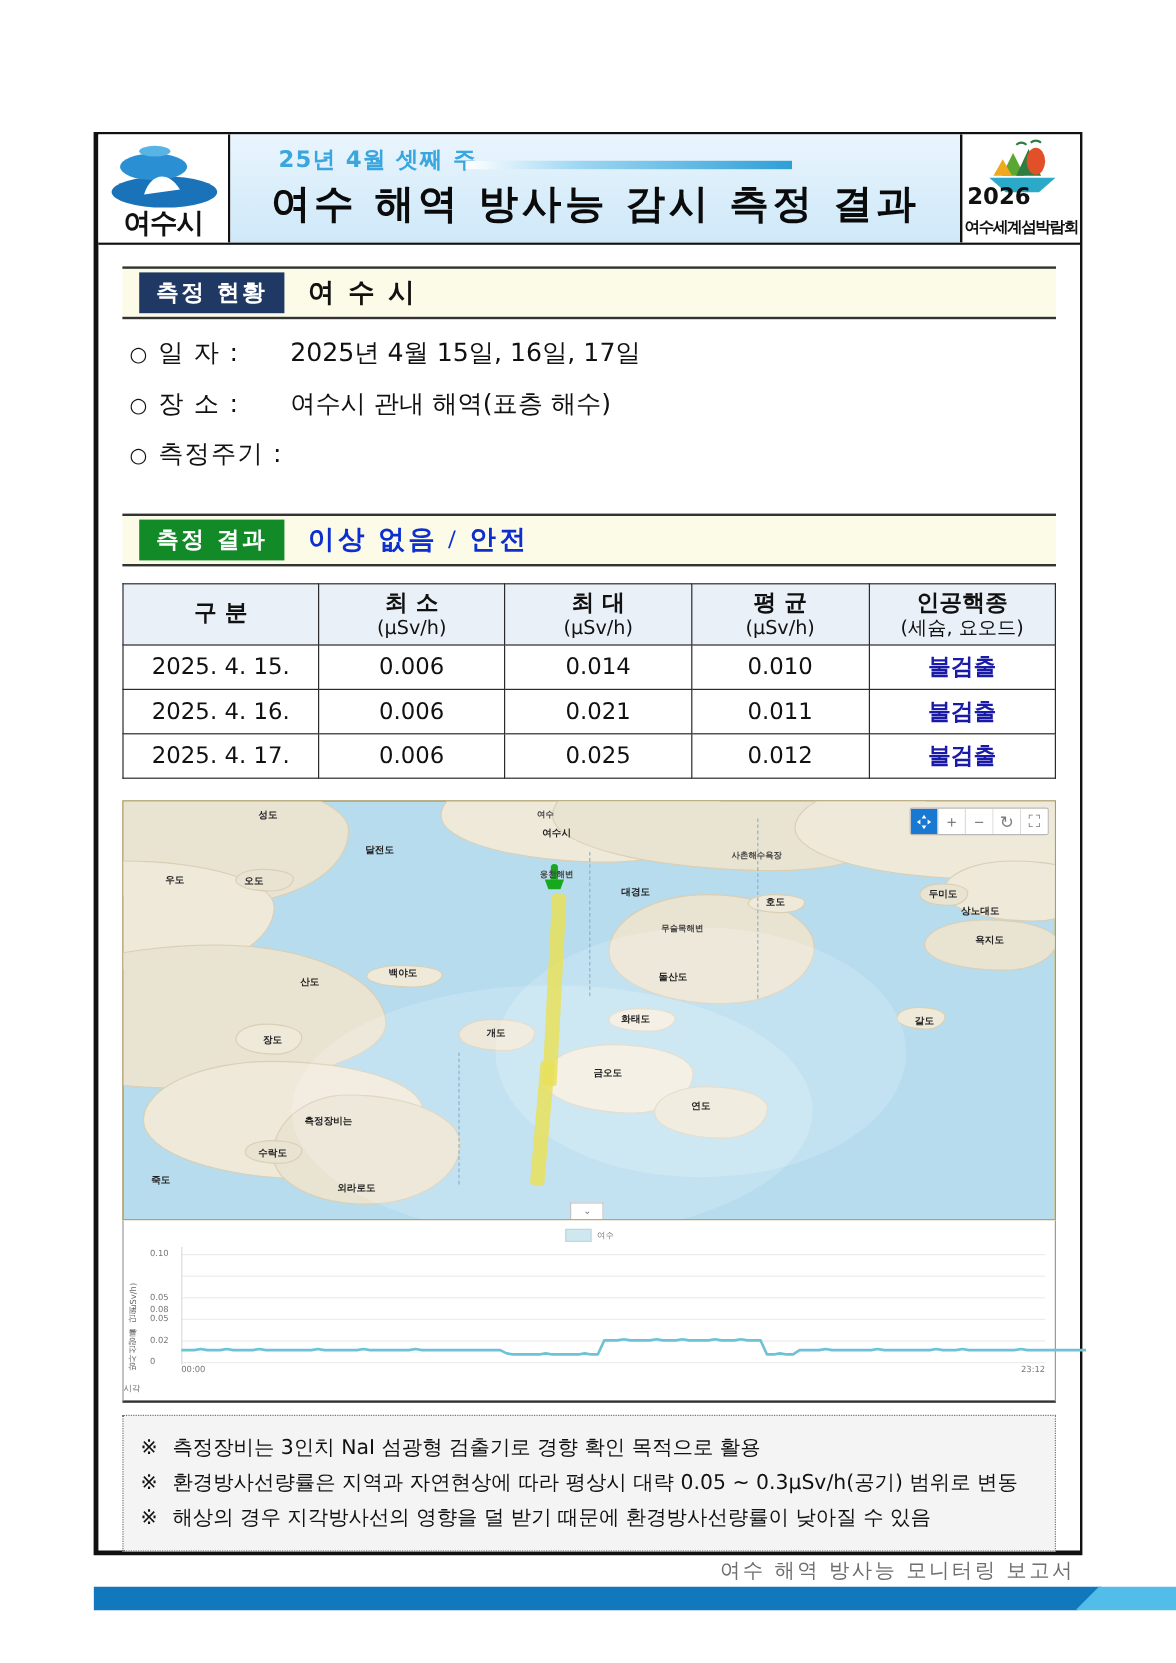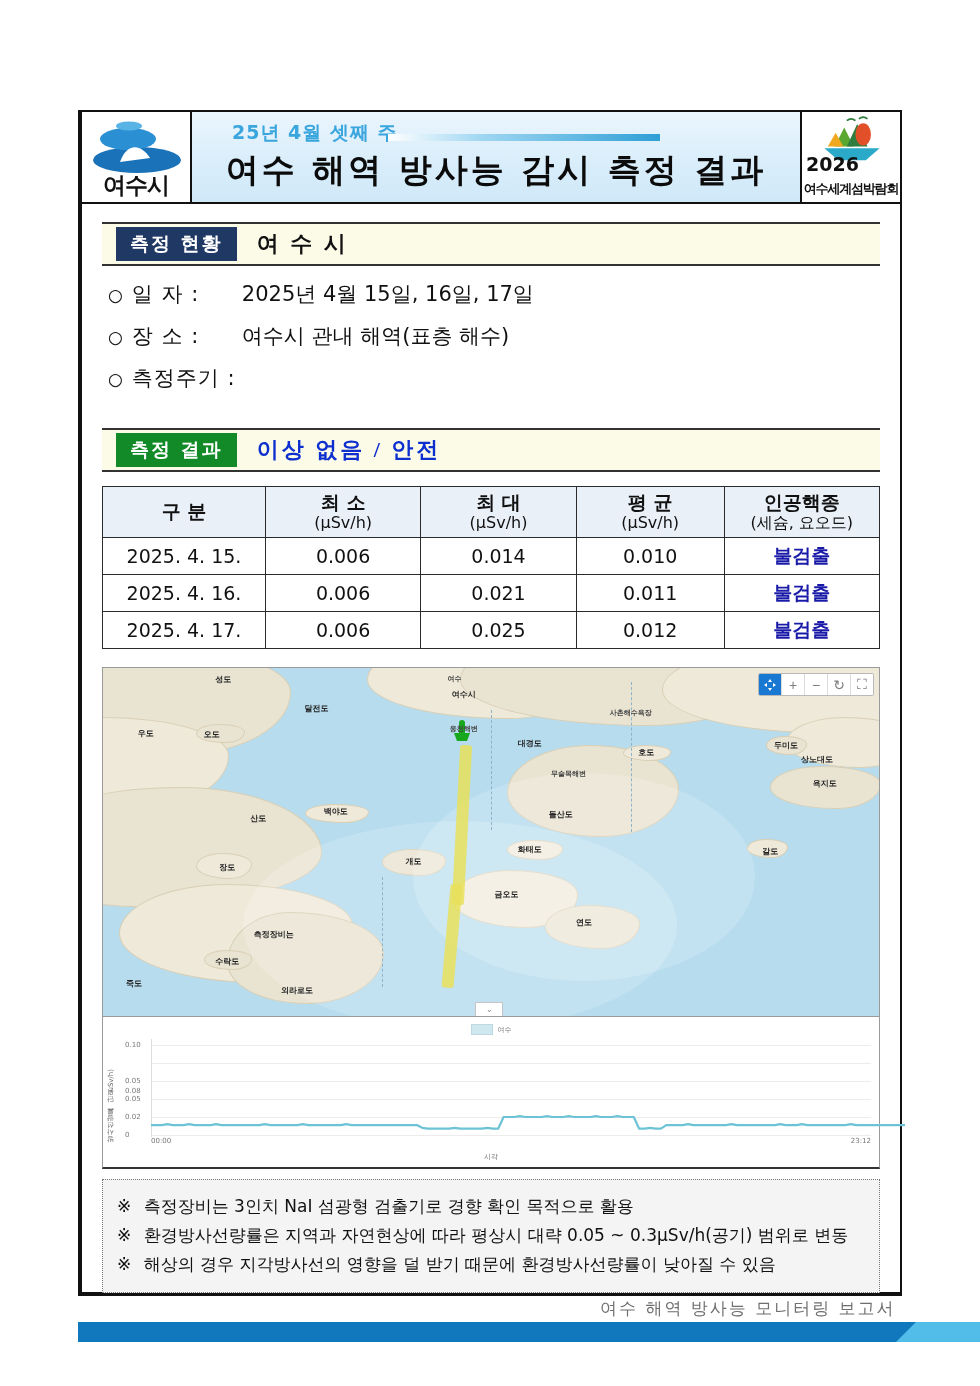--- a/index.html
+++ b/index.html
@@ -94,21 +94,21 @@
   .legend{position:absolute;top:7px;left:0;right:0;display:flex;justify-content:center;
           align-items:center;gap:5px;}
   .legend .sw{width:20px;height:9px;background:#cfe7ef;border:1px solid #bcd9e3;}
   .legend .lt{font-size:7px;color:#777;font-family:"DejaVu Sans",sans-serif;}
   .ylab{position:absolute;left:3px;top:52px;font-size:7px;color:#666;writing-mode:vertical-rl;
         transform:rotate(180deg);font-family:"DejaVu Sans",sans-serif;letter-spacing:0px;}
   .ytick{position:absolute;left:22px;font-size:7px;color:#777;transform:translateY(-50%);
          font-family:"DejaVu Sans",sans-serif;width:22px;}
   .grid{position:absolute;left:48px;right:8px;height:1px;background:#ececec;}
   .xtick{position:absolute;font-size:7px;color:#777;font-family:"DejaVu Sans",sans-serif;}
-  .xlab{position:absolute;left:0;right:0;bottom:5px;text-align:center;font-size:7px;color:#666;
+  .xlab{position:absolute;left:0;right:0;bottom:5px;font-size:7px;color:#666;
         font-family:"DejaVu Sans",sans-serif;}
   .axisline{position:absolute;left:48px;top:22px;bottom:30px;width:1px;background:#dddddd;}
 
   
   .notes{margin-top:10px;border:1px dotted #777;background:#f4f4f4;padding:9px 14px 10px 14px;}
   .note{font-size:17px;color:#111;margin:6px 0;font-family:"DejaVu Sans",sans-serif;letter-spacing:0px;}
   .note .mk{margin-right:7px;}
 
   
   .footline{position:absolute;left:600px;top:1297px;font-size:17px;color:#6f6f6f;

